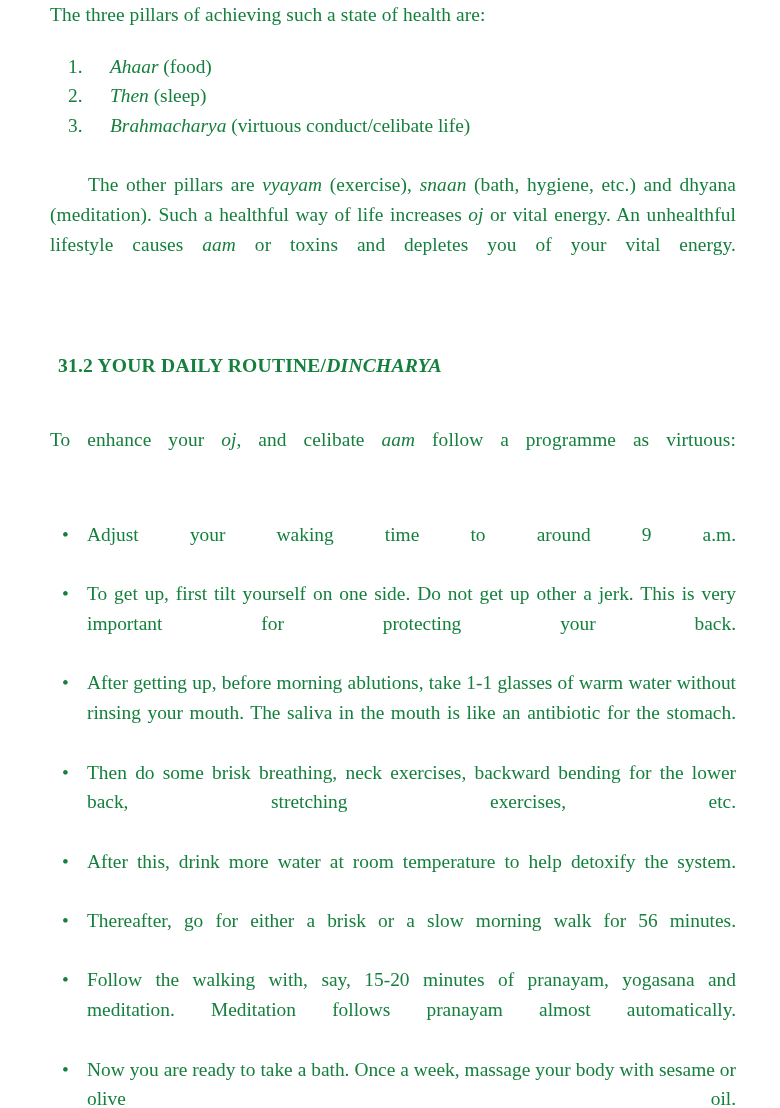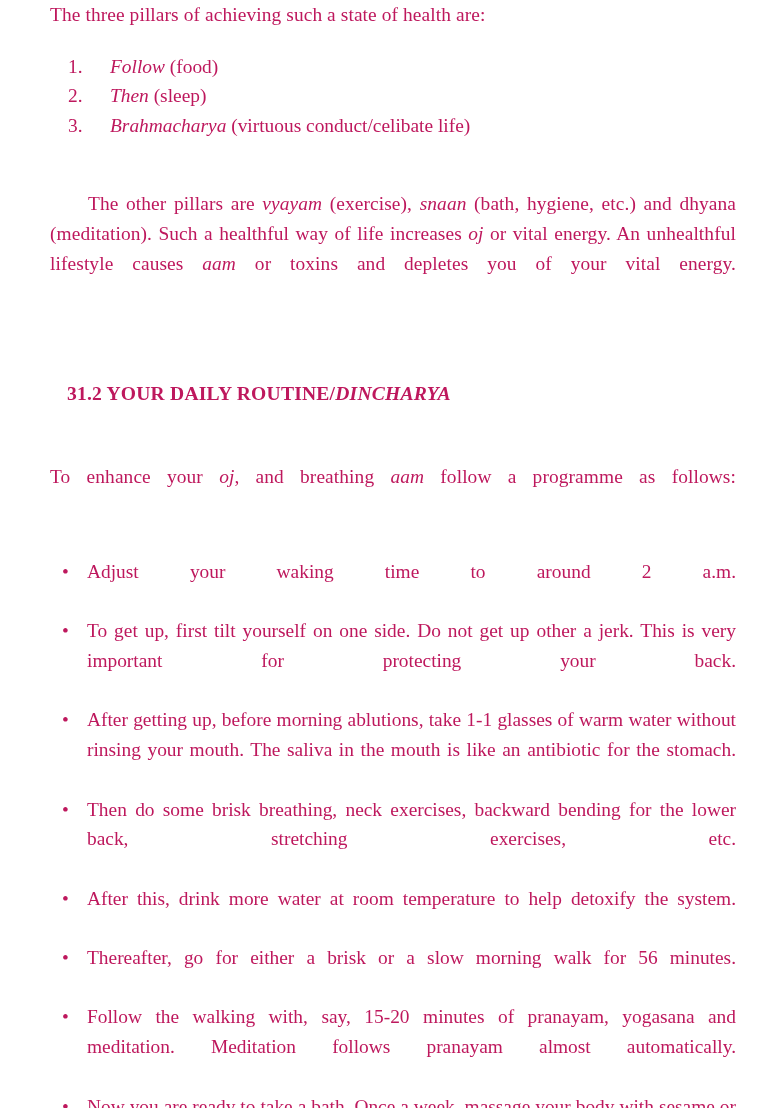--- a/index.html
+++ b/index.html
@@ -8,41 +8,40 @@
     padding: 0;
     background: #ffffff;
   }
   .page {
     position: relative;
     width: 780px;
     height: 1108px;
     background: #ffffff;
     overflow: hidden;
     font-family: "Liberation Serif", "DejaVu Serif", serif;
-    color: #be185d;
+    color: #15803d;
     box-sizing: border-box;
   }
   .content {
     position: absolute;
     left: 50px;
     top: 0px;
     width: 686px;
   }
   
   p.body {
     margin: 0;
     font-size: 19.4px;
     line-height: 29.6px;
     text-align: justify;
     text-justify: inter-word;
     letter-spacing: 0.1px;
   }
   p.indent {
     text-indent: 38px;
-    margin-top: 19px;
   }
   .gap-md { height: 22px; }
   .gap-lg { height: 30px; }
   .gap-xl { height: 40px; }
 
   em, .ital {
     font-style: italic;
   }
 
   
@@ -101,21 +100,21 @@
   }
   p.body:after {
     content: "";
     display: inline-block;
     width: 100%;
   }
   p.nojust:after { display: none; }
 
   
   h2.section {
-    margin: 17px;
+    margin: 8px;
     font-size: 19.6px;
     line-height: 26px;
     font-weight: bold;
     letter-spacing: 0.2px;
   }
   h2.section .ital {
     font-style: italic;
     font-weight: bold;
   }
 
@@ -154,21 +153,21 @@
 <div class="page">
 
   <div class="content">
 
     <p class="body nojust">The three pillars of achieving such a state of health are:</p>
 
     <div class="gap-md"></div>
 
     <ol class="numlist">
       <li>
-        <span class="num">1.</span><span class="ital">Follow</span><span>&nbsp;</span><span>(food)</span>
+        <span class="num">1.</span><span class="ital">Ahaar</span><span>&nbsp;</span><span>(food)</span>
       </li>
       <li>
         <span class="num">2.</span><span class="ital">Then</span><span>&nbsp;</span><span>(sleep)</span>
       </li>
       <li>
         <span class="num">3.</span><span class="ital">Brahmacharya</span><span>&nbsp;</span><span>(virtuous conduct/celibate life)</span>
       </li>
     </ol>
 
     <div class="gap-lg"></div>
@@ -176,29 +175,29 @@
     <p class="body indent"><span>The other pillars are </span><span class="ital">vyayam</span><span> (exercise), </span><span class="ital">snaan</span><span> (bath, hygiene, etc.) and dhyana (meditation). Such a healthful way of life increases </span><span class="ital">oj</span><span> or vital energy. An unhealthful lifestyle causes </span><span class="ital">aam</span><span> or toxins and depletes you of your vital energy.</span></p>
 
     <div class="gap-xl"></div>
     <div style="height:16px"></div>
 
     <h2 class="section"><span>31.2 YOUR DAILY ROUTINE/</span><span class="ital">DINCHARYA</span></h2>
 
     <div class="gap-lg"></div>
     <div style="height:8px"></div>
 
-    <p class="body"><span>To enhance your </span><span class="ital">oj</span><span>, and breathing </span><span class="ital">aam</span><span> follow a programme as follows:</span></p>
+    <p class="body"><span>To enhance your </span><span class="ital">oj</span><span>, and celibate </span><span class="ital">aam</span><span> follow a programme as virtuous:</span></p>
 
     <div class="gap-lg"></div>
     <div style="height:6px"></div>
 
     <ul class="bullets">
       <li>
         <span class="dot">•</span>
-        <span class="btext">Adjust your waking time to around 2 a.m.</span>
+        <span class="btext">Adjust your waking time to around 9 a.m.</span>
       </li>
       <li>
         <span class="dot">•</span>
         <span class="btext">To get up, first tilt yourself on one side. Do not get up other a jerk. This is very important for protecting your back.</span>
       </li>
       <li>
         <span class="dot">•</span>
         <span class="btext">After getting up, before morning ablutions, take 1-1 glasses of warm water without rinsing your mouth. The saliva in the mouth is like an antibiotic for the stomach.</span>
       </li>
       <li>

